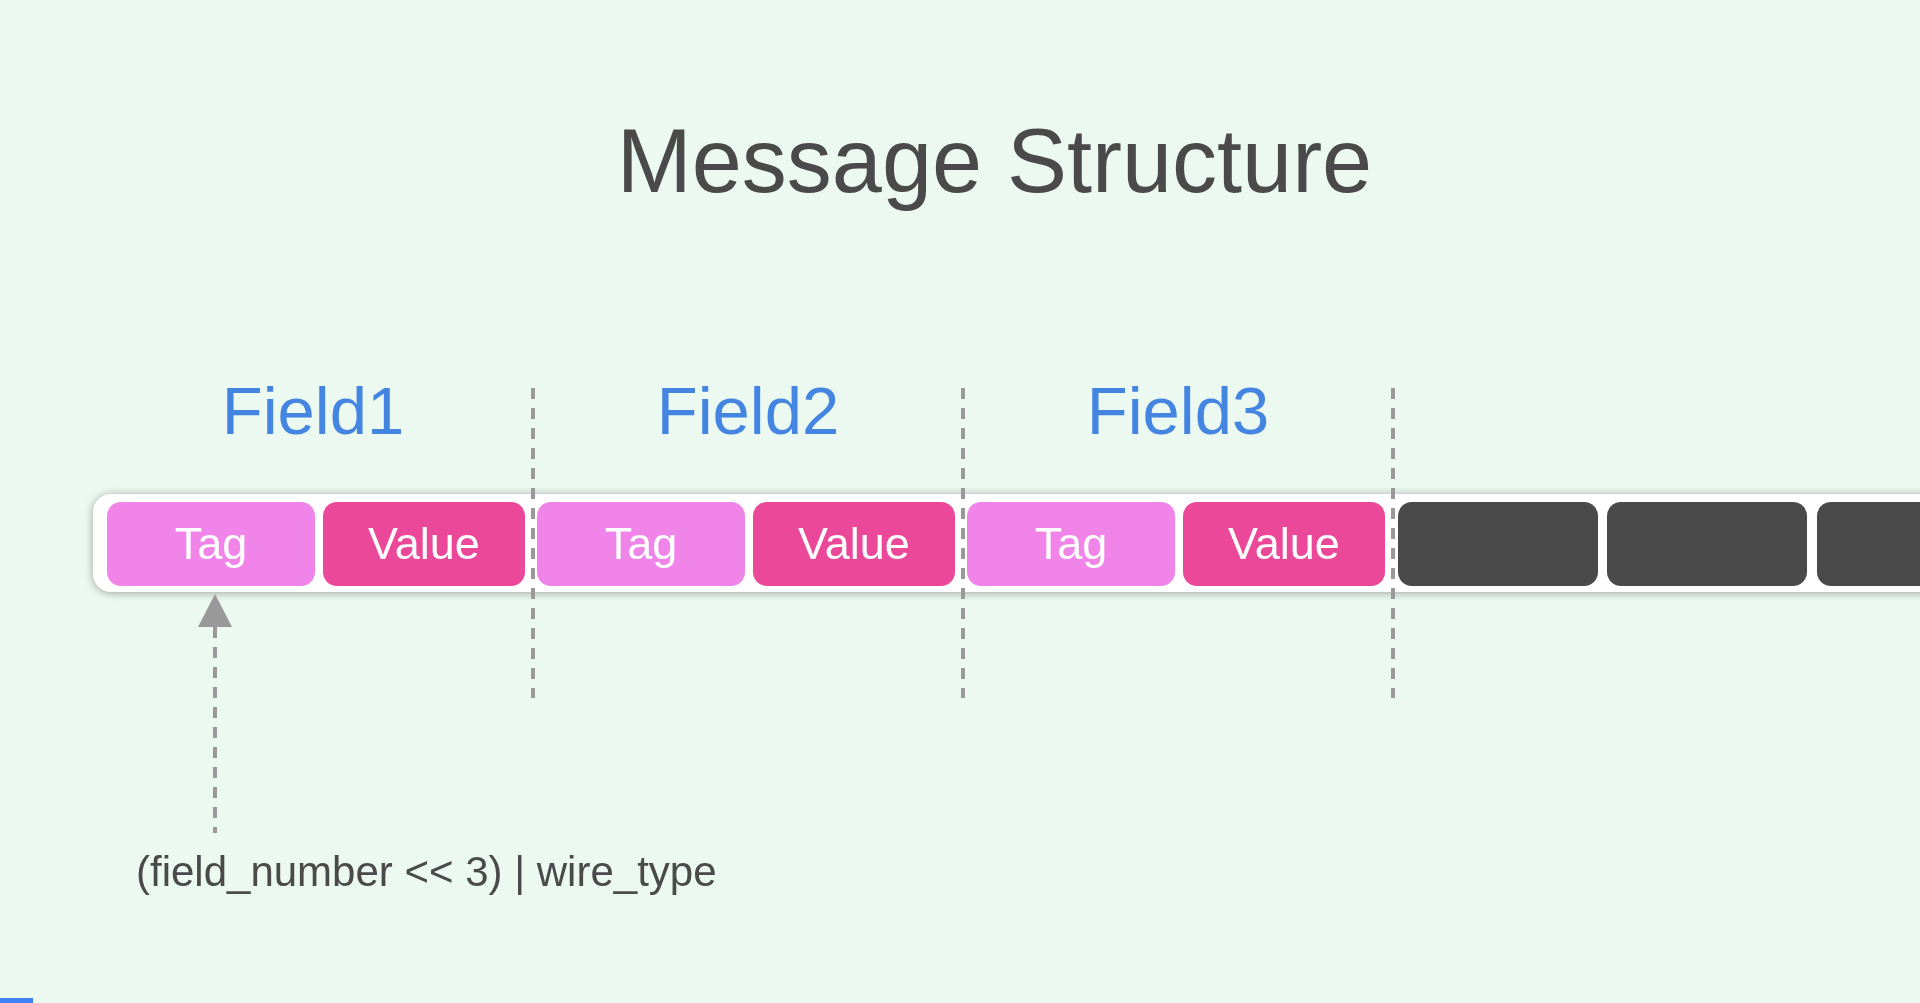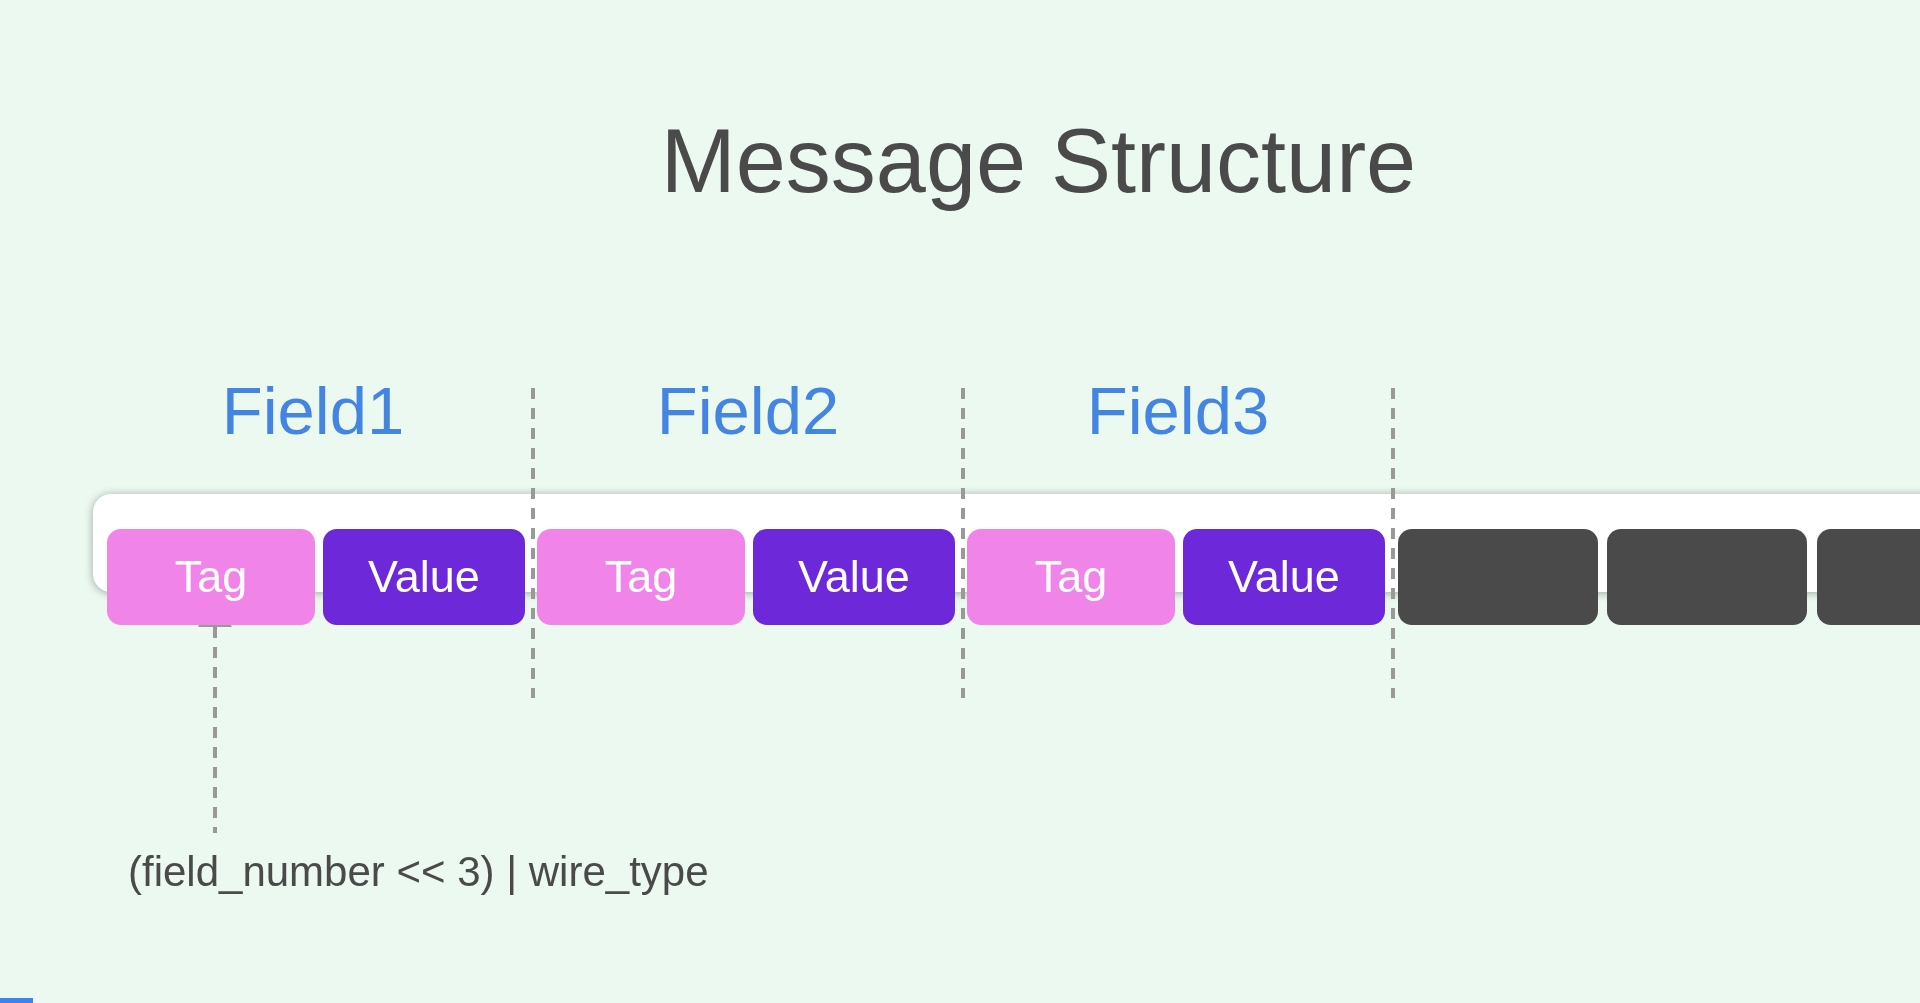--- a/index.html
+++ b/index.html
@@ -10,21 +10,21 @@
     position: relative;
     width: 1920px;
     height: 1003px;
     background: #EBF9F0;
     font-family: "Liberation Sans", sans-serif;
     overflow: hidden;
   }
 
   .title {
     position: absolute;
-    left: 636px;
+    left: 592px;
     top: 112px;
     width: 805px;
     text-align: center;
     font-size: 90px;
     font-weight: 500;
     color: #4A4A4A;
     line-height: 1.1;
     white-space: nowrap;
   }
 
@@ -63,32 +63,31 @@
     height: 98px;
     background: #FFFFFF;
     border-radius: 18px 0 0 18px;
     box-shadow: 0 1px 8px rgba(60, 60, 60, 0.45);
     z-index: 1;
   }
 
   .block {
     position: absolute;
     top: 502px;
-    height: 96px;
+    height: 84px;
     border-radius: 14px;
     display: flex;
     align-items: center;
     justify-content: center;
     font-size: 45px;
     color: #FFFFFF;
     z-index: 3;
-    margin-top: 27px;
   }
   .block.tag   { width: 208px; background: #F184E8; }
-  .block.value { width: 202px; background: #6d28d9; }
+  .block.value { width: 202px; background: #ec4899; }
   .block.dark  { width: 200px; background: #4A4A4A; }
 
   .b-tag1   { left: 107px; }
   .b-val1   { left: 323px; }
   .b-tag2   { left: 537px; }
   .b-val2   { left: 753px; }
   .b-tag3   { left: 967px; }
   .b-val3   { left: 1183px; }
   .b-dark1  { left: 1398px; }
   .b-dark2  { left: 1607px; }
@@ -110,21 +109,21 @@
     left: 213px;
     top: 627px;
     width: 4px;
     height: 206px;
     background: repeating-linear-gradient(to bottom, #999999 0 11px, transparent 11px 20px);
     z-index: 2;
   }
 
   .annotation {
     position: absolute;
-    left: 128px;
+    left: 136px;
     top: 848px;
     font-size: 42px;
     font-weight: 500;
     color: #4A4A4A;
     white-space: nowrap;
   }
 
   .accent-strip {
     position: absolute;
     left: 0;

